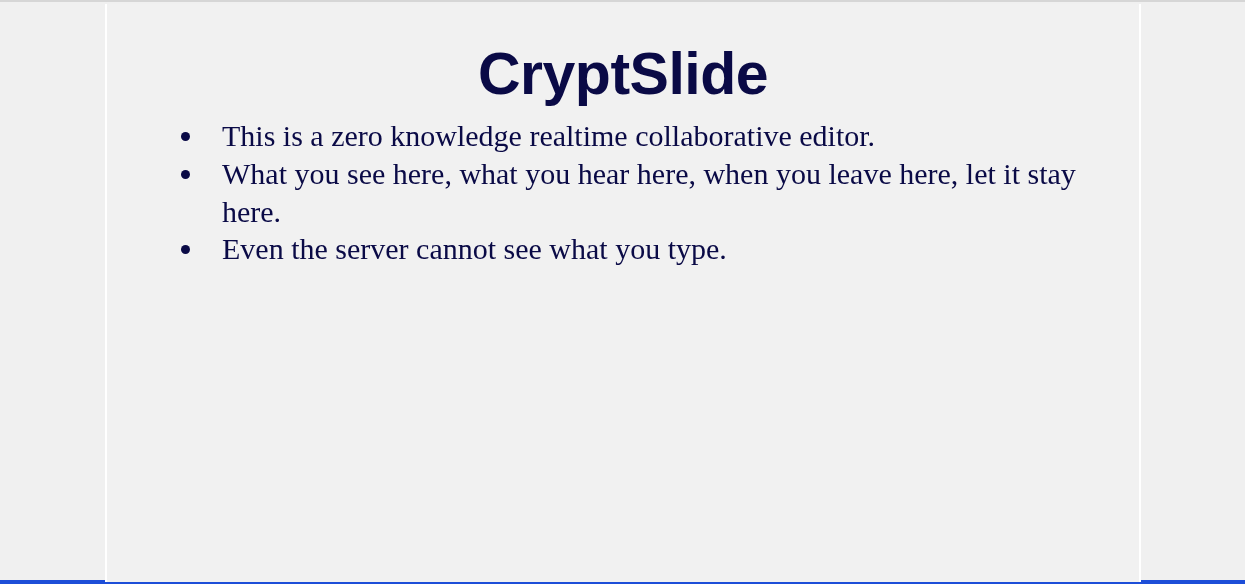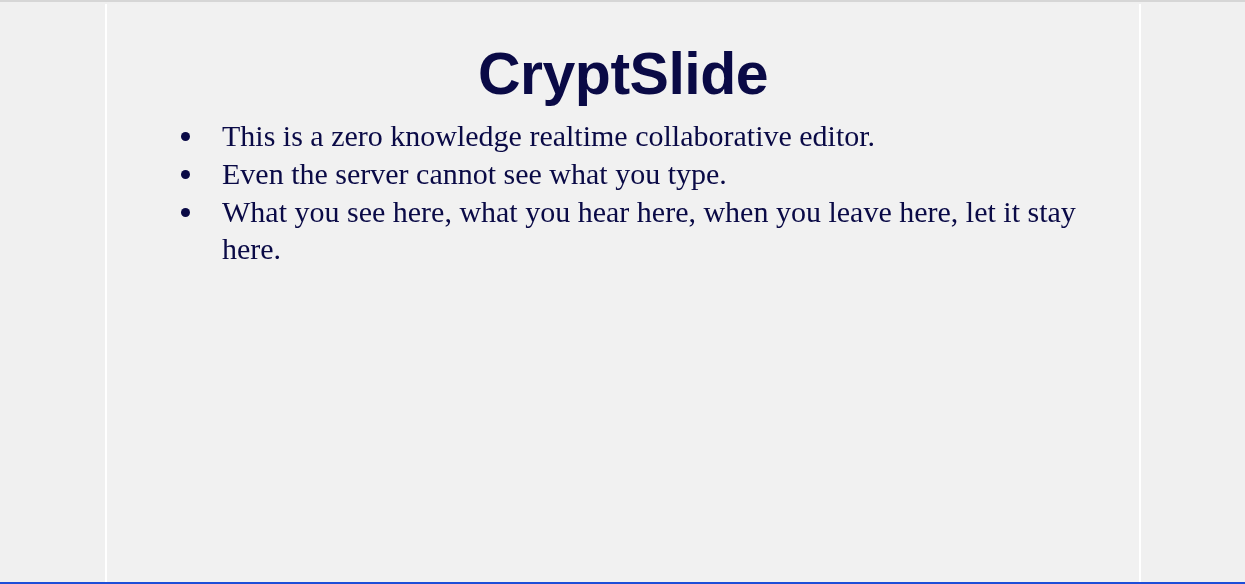--- a/index.html
+++ b/index.html
@@ -19,21 +19,21 @@
   
   .page-frame {
     position: absolute;
     left: 0;
     top: 0;
     width: 1245px;
     height: 584px;
     background: #f0f0f0;
     box-sizing: border-box;
     border-top: 2px solid #d6d6d6;
-    border-bottom: 2px solid #1d4ed8;
+    border-bottom: 4px solid #1d4ed8;
   }
 
   
   .slide-canvas {
     position: absolute;
     left: 105px;
     top: 2px;
     width: 1036px;
     height: 578px;
     background: #f1f1f1;
@@ -102,25 +102,25 @@
     <ul class="bullet-list">
 
       <li class="bullet-item">
         <span class="bullet-marker"></span>
         <span>This is a zero knowledge realtime collaborative editor.</span>
       </li>
 
 
       <li class="bullet-item">
         <span class="bullet-marker"></span>
-        <span>Even the server cannot see what you type.</span>
+        <span>What you see here, what you hear here, when you leave here, let it stay here.</span>
       </li>
 
       <li class="bullet-item">
         <span class="bullet-marker"></span>
-        <span>What you see here, what you hear here, when you leave here, let it stay here.</span>
+        <span>Even the server cannot see what you type.</span>
       </li>
 
     </ul>
 
   </div>
 
 </div>
 
 </body></html>

